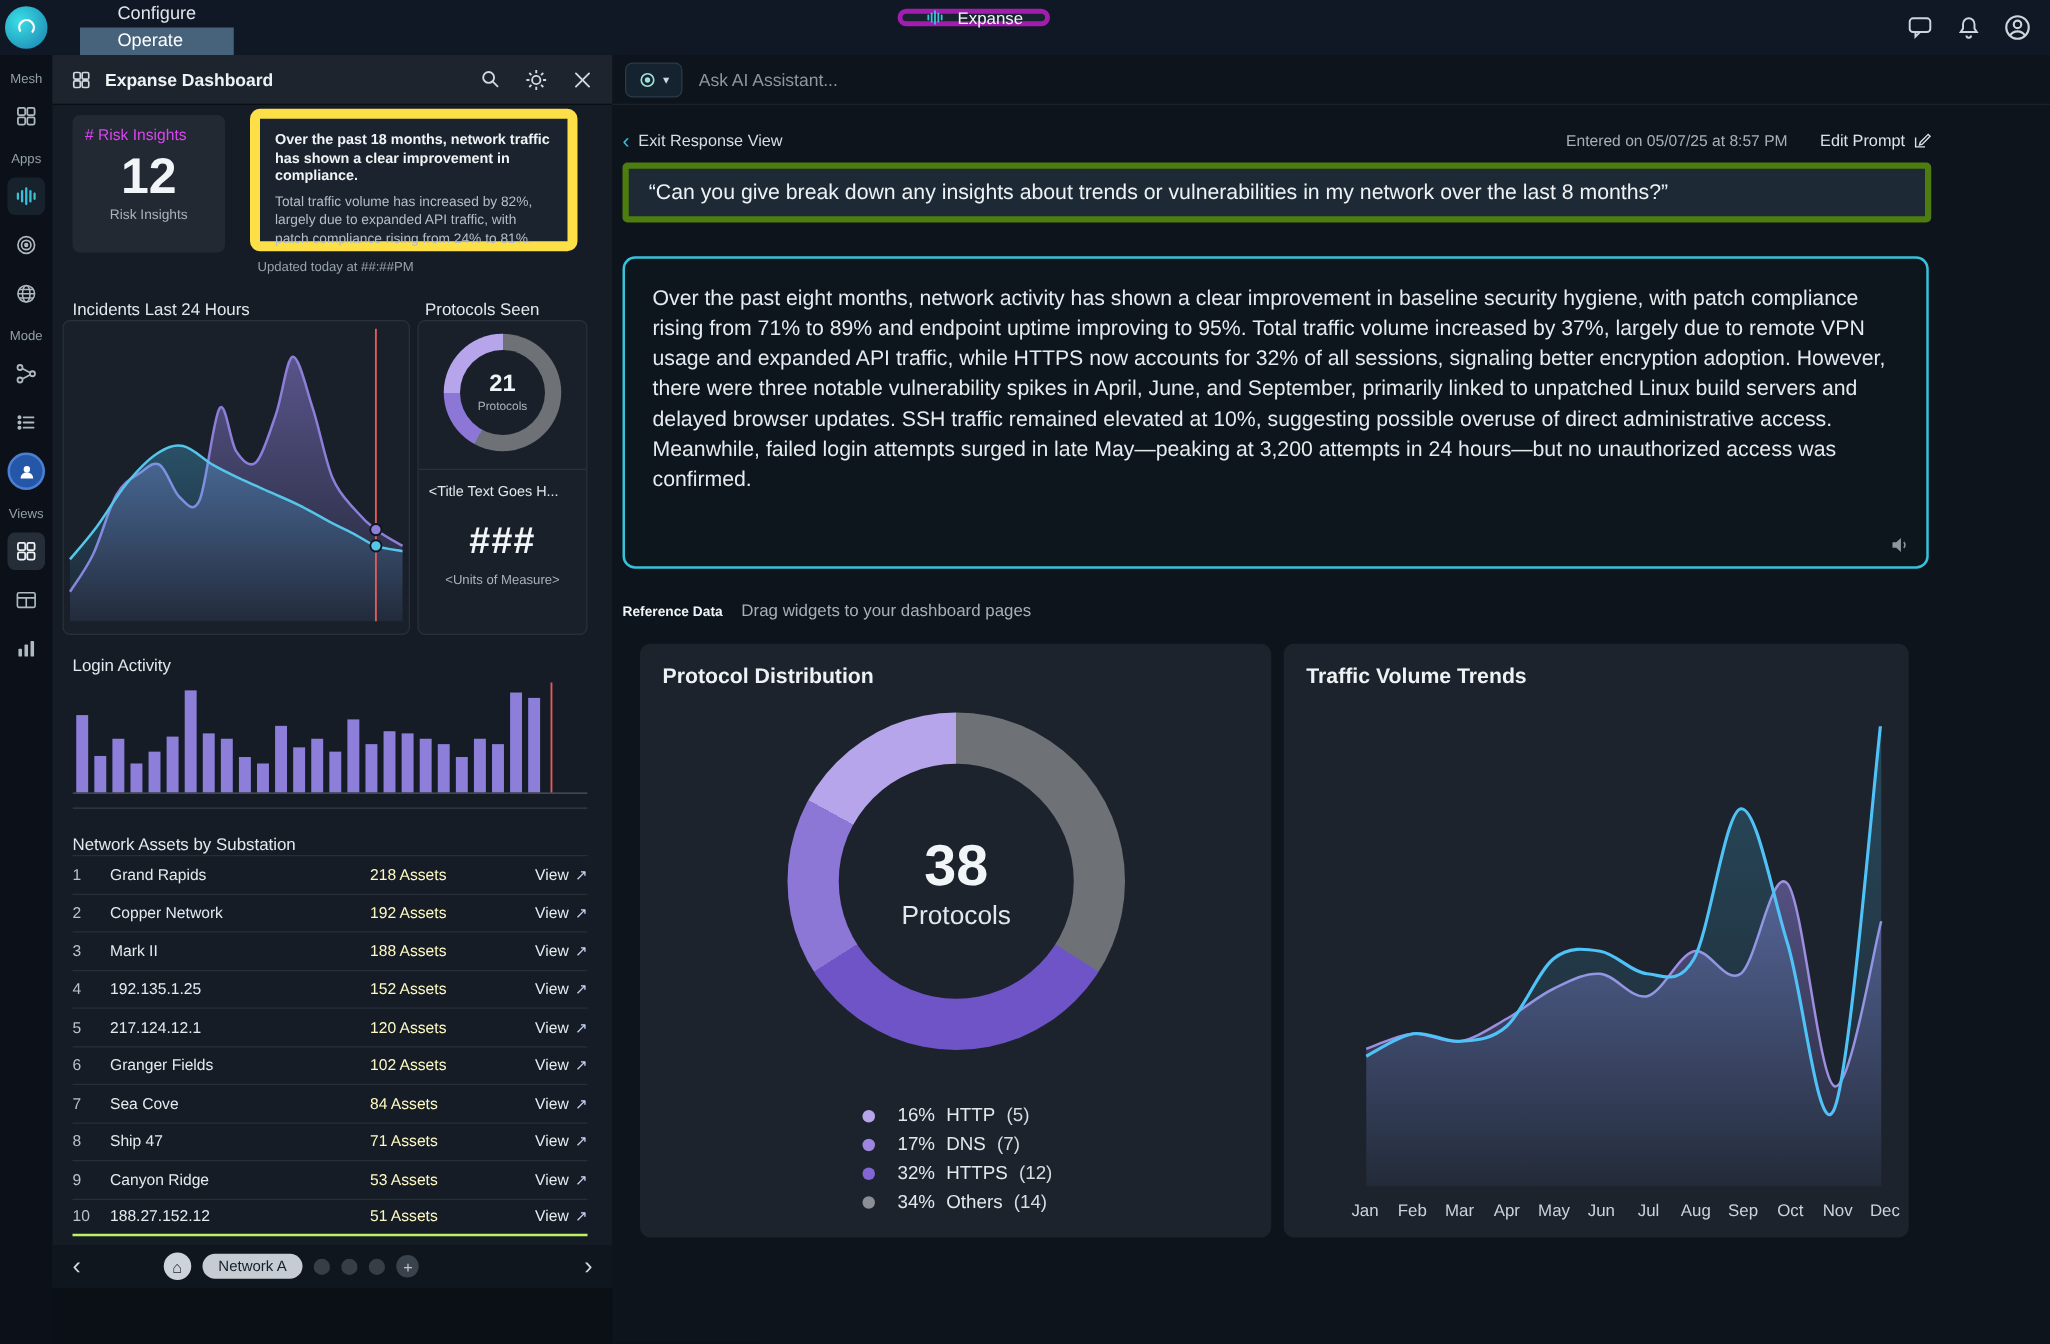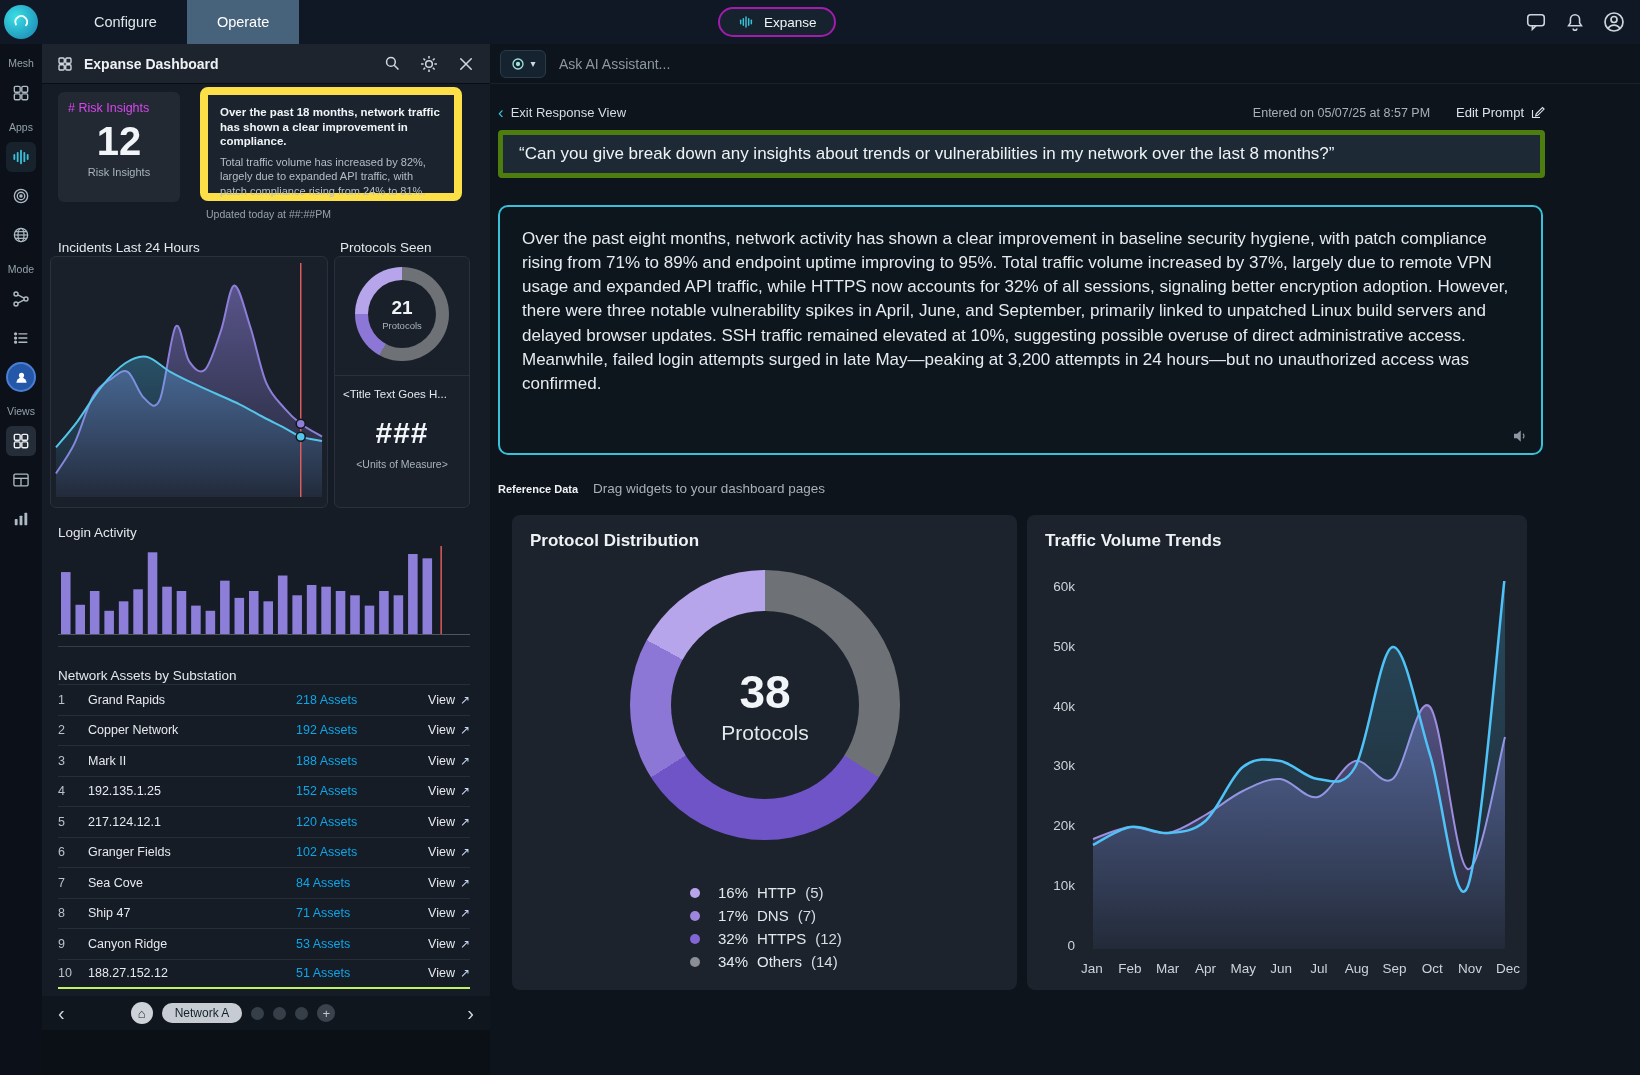--- a/index.html
+++ b/index.html
@@ -4,24 +4,24 @@
 <style>
   * { margin:0; padding:0; box-sizing:border-box; }
   html,body { width:1640px; height:1075px; }
   body { font-family:"Liberation Sans", sans-serif; background:#0b1017; color:#e8ecef; overflow:hidden; position:relative; }
   [data-interactable="true"] { cursor:pointer; }
   svg { display:block; }
 
   
   .topbar { position:absolute; top:0; left:0; width:1640px; height:44px; background:#0f1824; display:flex; align-items:center; z-index:5; }
   .logo { width:34px; height:34px; border-radius:50%; margin-left:4px; background:radial-gradient(circle at 35% 35%, #39dfe6, #1a7fae); display:flex; align-items:center; justify-content:center; flex:0 0 auto; }
-  .tabs { display:flex; height:44px; margin-left:26px; }
+  .tabs { display:flex; height:44px; margin-left:26px;flex-direction:column; }
   .tab { height:44px; display:flex; align-items:center; padding:0 30px; font-size:14.5px; color:#dfe6ea; }
   .tab.active { background:#47627b; color:#ffffff; }
-  .brand-pill { position:absolute; left:718px; top:7px; height:30px; border:2px solid #a21caf; border-radius:16px; background:#16222e; display:flex; align-items:center; gap:9px; padding:0 17px; font-size:13.5px; color:#f0f4f6; }
+  .brand-pill { position:absolute; left:718px; top:7px; height:14px; border:4px solid #a21caf; border-radius:16px; background:#16222e; display:flex; align-items:center; gap:9px; padding:0 17px; font-size:13.5px; color:#f0f4f6; }
   .topbar-right { margin-left:auto; display:flex; gap:15px; margin-right:14px; align-items:center; }
   .tb-icon { width:24px; height:24px; display:flex; align-items:center; justify-content:center; color:#cdd6dd; }
 
   
   .rail { position:absolute; left:0; top:44px; width:42px; height:1031px; background:#0c1119; display:flex; flex-direction:column; align-items:center; }
   .rail-label { font-size:10.5px; color:#93a0aa; margin-top:13px; }
   .rail-icon { width:30px; height:30px; display:flex; align-items:center; justify-content:center; margin-top:9px; border-radius:6px; color:#aeb9c2; }
   .rail-icon.teal { color:#3ac0d8; background:#17222d; }
   .rail-icon.bright { color:#eef2f5; background:#252e38; }
   .rail-icon.user-active { background:#2457a8; border:2px solid #4a7fd4; border-radius:50%; color:#ffffff; }
@@ -57,21 +57,21 @@
   .proto-divider { height:1px; background:#28313c; margin-top:14px; }
   .ph-card-title { font-size:11.5px; color:#e3e8ec; padding:12px 8px 0; white-space:nowrap; overflow:hidden; }
   .ph-card-value { font-size:30px; font-weight:bold; text-align:center; margin-top:16px; color:#f2f5f7; letter-spacing:1px; }
   .ph-card-units { font-size:10.5px; color:#a9b2ba; text-align:center; margin-top:8px; }
 
   .assets-table { position:absolute; left:16px; top:600px; width:412px; }
   .asset-row { display:flex; align-items:center; height:30.5px; border-top:1px solid #262e37; font-size:12.5px; }
   .asset-row:last-child { border-bottom:2px solid #bef264; }
   .a-rank { width:30px; color:#b9c1c9; }
   .a-name { flex:1; color:#e6eaee; }
-  .a-assets { width:116px; color:#0ea5e9; }
+  .a-assets { width:116px; color:#fef9c3; }
   .a-view { width:58px; display:flex; align-items:center; gap:5px; color:#e6eaee; justify-content:flex-end; }
   .a-arrow { color:#c6d4f5; font-size:12px; }
 
   .pager { position:absolute; bottom:0; left:0; right:0; height:34px; background:#10161e; display:flex; align-items:center; padding:0 16px; }
   .pager-center { display:flex; align-items:center; gap:9px; margin:0 auto; }
   .pg-chev { font-size:20px; color:#cfd8dd; line-height:1; }
   .pg-home { width:22px; height:22px; border-radius:50%; background:#cdd3d9; color:#1c242c; display:flex; align-items:center; justify-content:center; font-size:13px; }
   .pg-pill { background:#c6ccd2; color:#15202b; font-size:12px; padding:3px 13px; border-radius:12px; }
   .pg-dot { width:13px; height:13px; border-radius:50%; background:#363e48; }
   .pg-plus { width:18px; height:18px; border-radius:50%; background:#3a424c; color:#c0c7cd; display:flex; align-items:center; justify-content:center; font-size:13px; }
@@ -579,30 +579,20 @@
           <span class="legend-dot" data-interactable="false" style="background-color: rgb(139, 142, 148);"></span>
           <span class="legend-pct" data-interactable="false">34%</span>
           <span class="legend-name" data-interactable="false">Others</span>
           <span class="legend-count" data-interactable="false">(14)</span>
         </div>
       </div>
   </div>
 
   <div class="widget-card card-traffic" data-interactable="true">
     <div class="widget-title" data-interactable="false">Traffic Volume Trends</div>
-    <div class="ylabels" data-interactable="false">
-
-    <div data-interactable="false">60k</div>
-        <div data-interactable="false">50k</div>
-        <div data-interactable="false">40k</div>
-        <div data-interactable="false">30k</div>
-        <div data-interactable="false">20k</div>
-        <div data-interactable="false">10k</div>
-        <div data-interactable="false">0</div>
-      </div>
     <svg id="traffic-svg" class="traffic-plot" width="432" height="372" viewBox="0 0 432 372" data-interactable="false">
       <defs>
         <linearGradient id="gp2" x1="0" y1="0" x2="0" y2="1">
           <stop offset="0" stop-color="#8d7fd9" stop-opacity="0.50"></stop>
             <stop offset="1" stop-color="#8d7fd9" stop-opacity="0.05"></stop>
         </linearGradient>
         <linearGradient id="gc2" x1="0" y1="0" x2="0" y2="1">
           <stop offset="0" stop-color="#4fc3f7" stop-opacity="0.25"></stop>
             <stop offset="1" stop-color="#4fc3f7" stop-opacity="0.02"></stop>
         </linearGradient>

